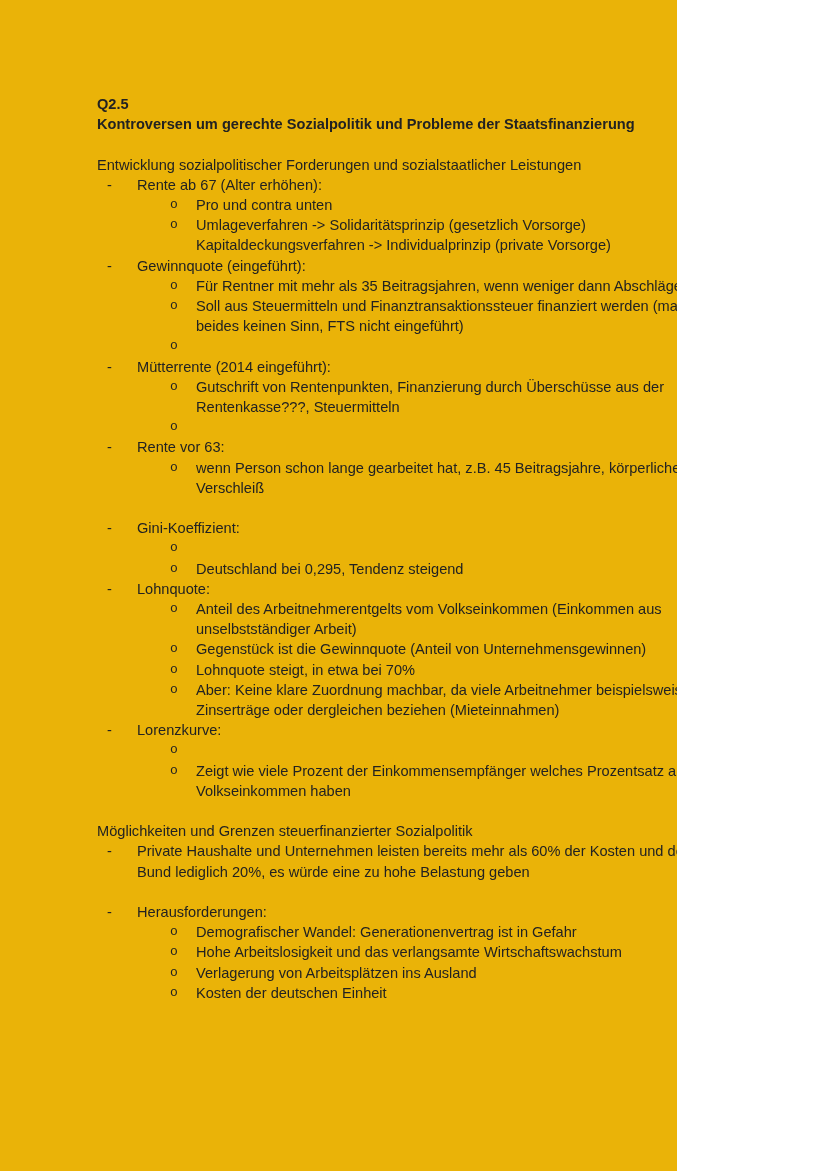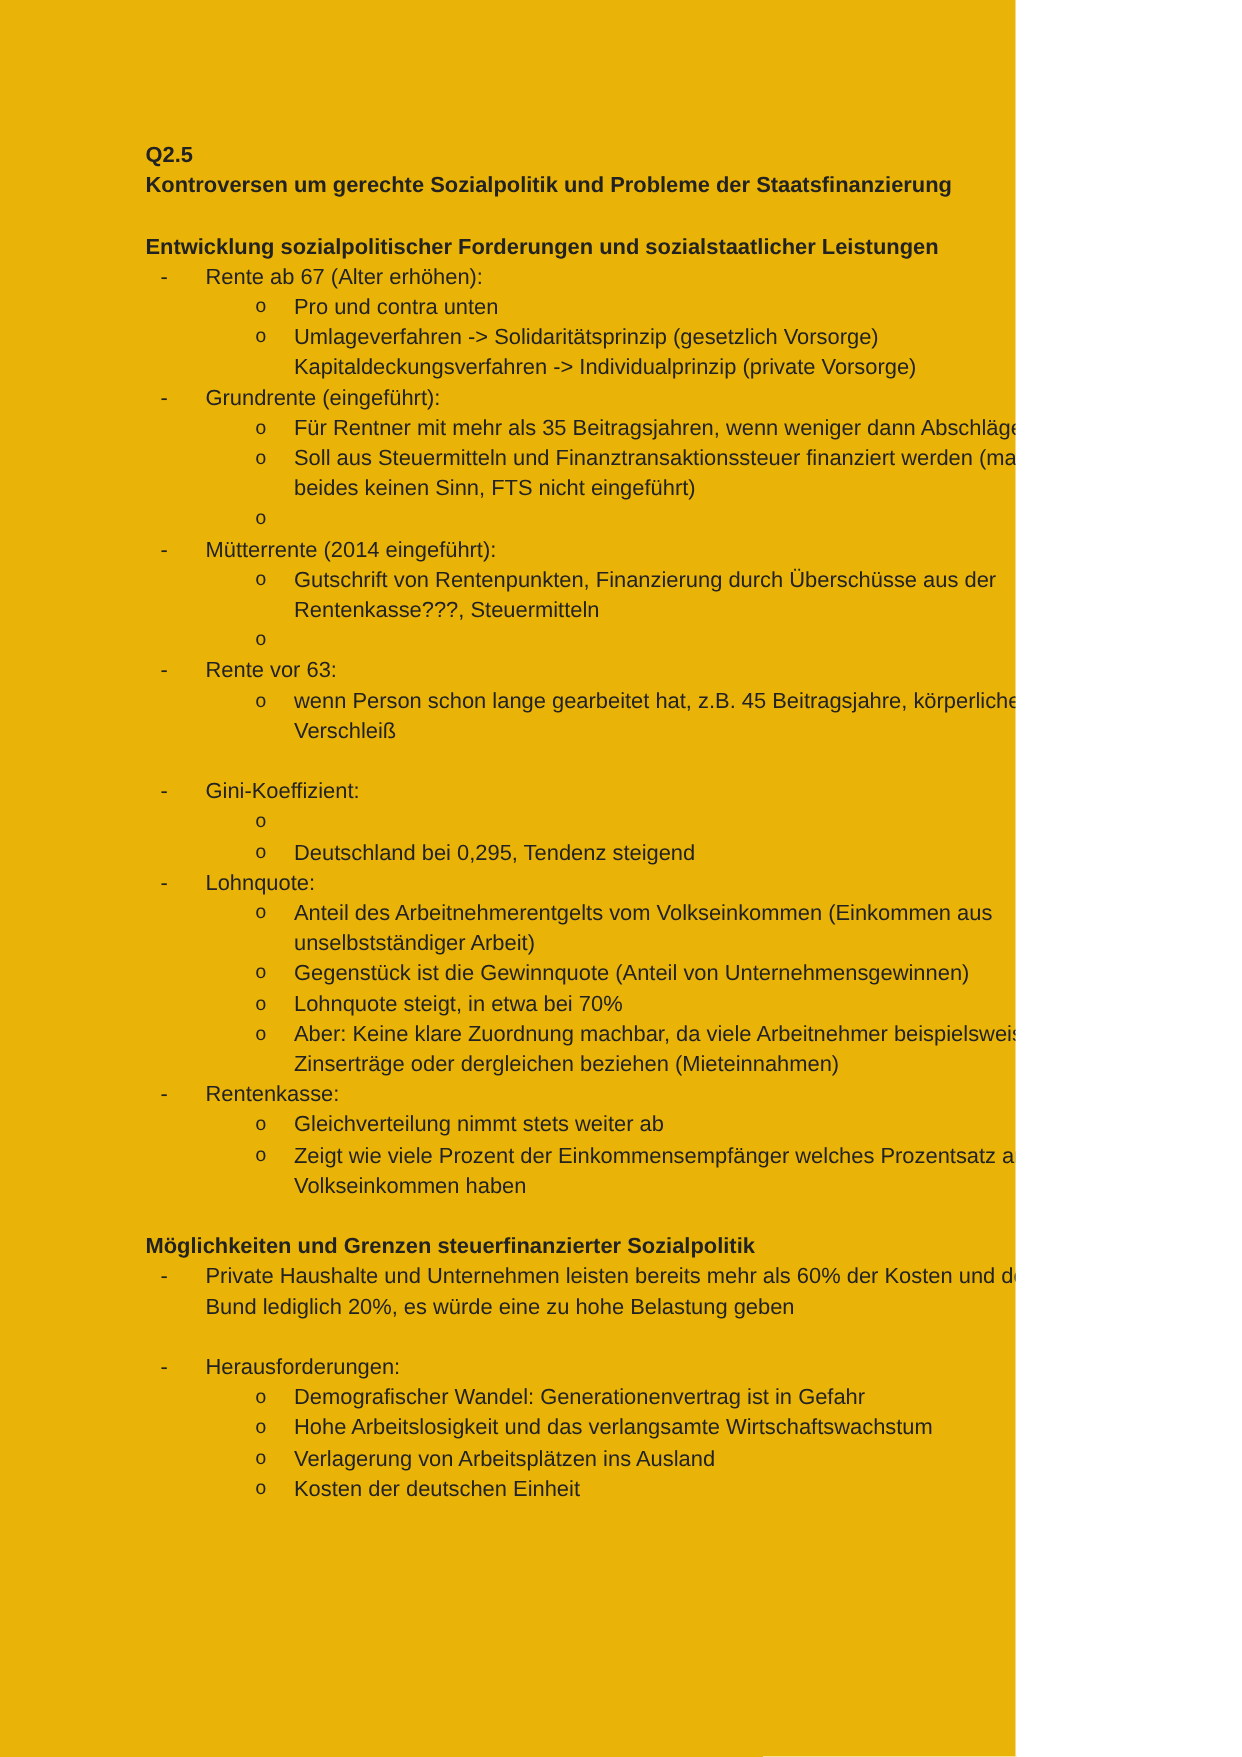--- a/index.html
+++ b/index.html
@@ -23,21 +23,21 @@
     font-size: 14.6px;
     line-height: 20.2px;
     color: #222222;
     -webkit-font-smoothing: antialiased;
   }
   .title {
     font-weight: 700;
     white-space: pre-wrap;
   }
   .heading {
-    font-weight: 700;
+    font-weight: 400;
     white-space: pre-wrap;
   }
   .gap {
     height: 20.2px;
   }
   .li {
     display: flex;
     align-items: flex-start;
   }
   .li .marker {
@@ -82,21 +82,21 @@
   </div>
 
   <div class="li l2">
     <span class="marker">o</span>
     <span class="txt">Umlageverfahren -&gt; Solidaritätsprinzip (gesetzlich Vorsorge)
 Kapitaldeckungsverfahren -&gt; Individualprinzip (private Vorsorge)</span>
   </div>
 
   <div class="li l1">
     <span class="marker">-</span>
-    <span class="txt">Grundrente (eingeführt):</span>
+    <span class="txt">Gewinnquote (eingeführt):</span>
   </div>
 
   <div class="li l2">
     <span class="marker">o</span>
     <span class="txt">Für Rentner mit mehr als 35 Beitragsjahren, wenn weniger dann Abschläge</span>
   </div>
 
   <div class="li l2">
     <span class="marker">o</span>
     <span class="txt">Soll aus Steuermitteln und Finanztransaktionssteuer finanziert werden (macht
@@ -171,26 +171,25 @@
   </div>
 
   <div class="li l2">
     <span class="marker">o</span>
     <span class="txt">Aber: Keine klare Zuordnung machbar, da viele Arbeitnehmer beispielsweise auch
 Zinserträge oder dergleichen beziehen (Mieteinnahmen)</span>
   </div>
 
   <div class="li l1">
     <span class="marker">-</span>
-    <span class="txt">Rentenkasse:</span>
-  </div>
-
-  <div class="li l2">
-    <span class="marker">o</span>
-    <span class="txt">Gleichverteilung nimmt stets weiter ab</span>
+    <span class="txt">Lorenzkurve:</span>
+  </div>
+
+  <div class="li l2">
+    <span class="marker">o</span>
   </div>
 
   <div class="li l2">
     <span class="marker">o</span>
     <span class="txt">Zeigt wie viele Prozent der Einkommensempfänger welches Prozentsatz am
 Volkseinkommen haben</span>
   </div>
 
   <div class="gap"></div>
 

